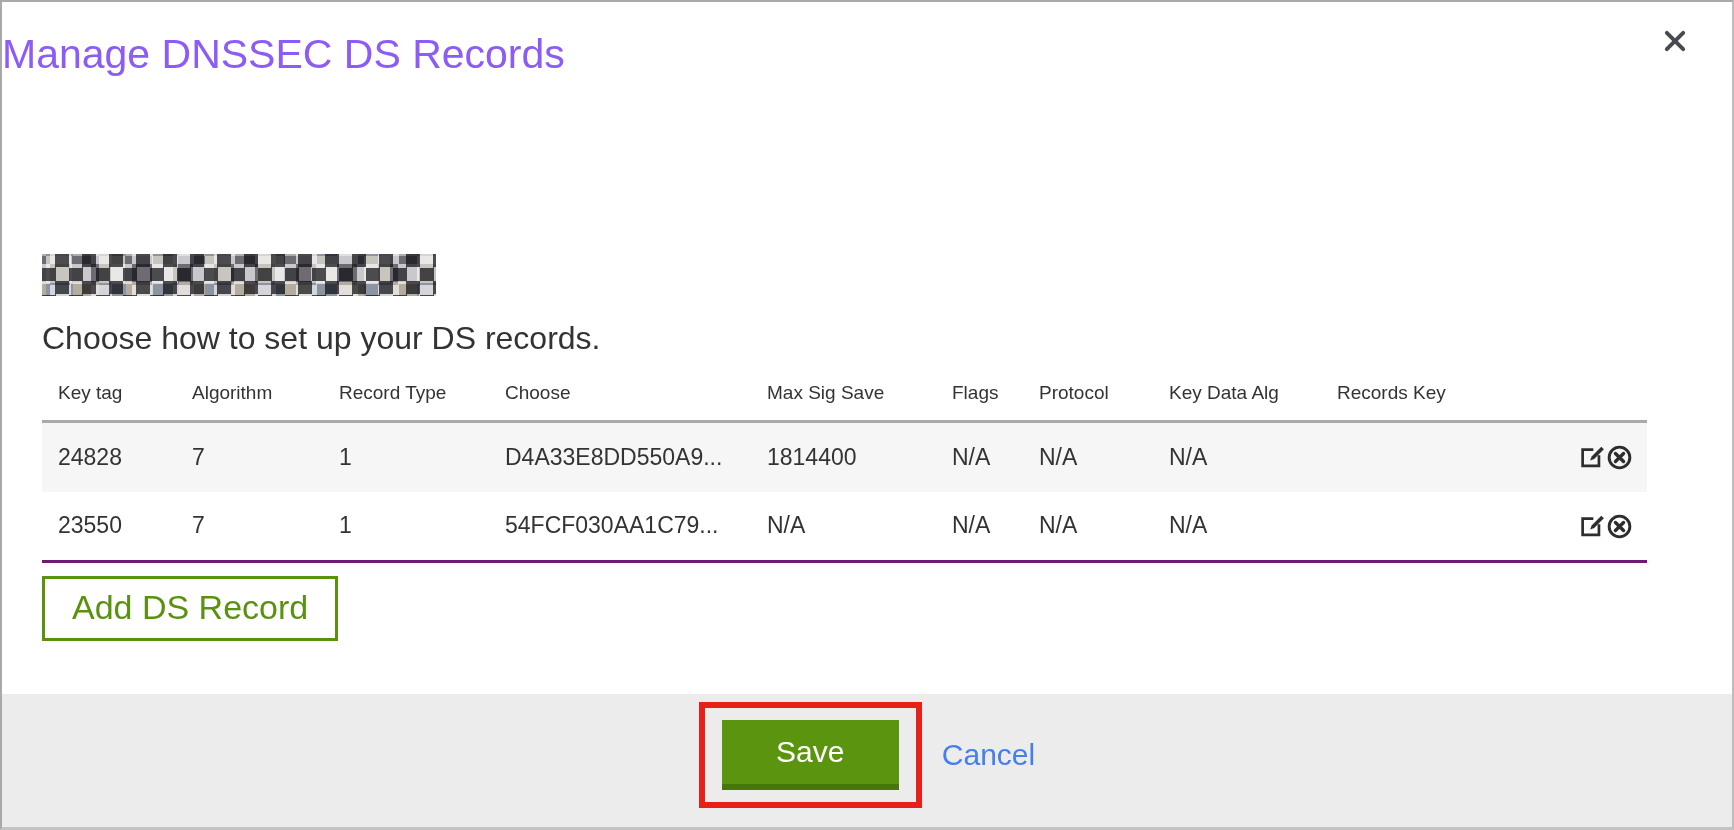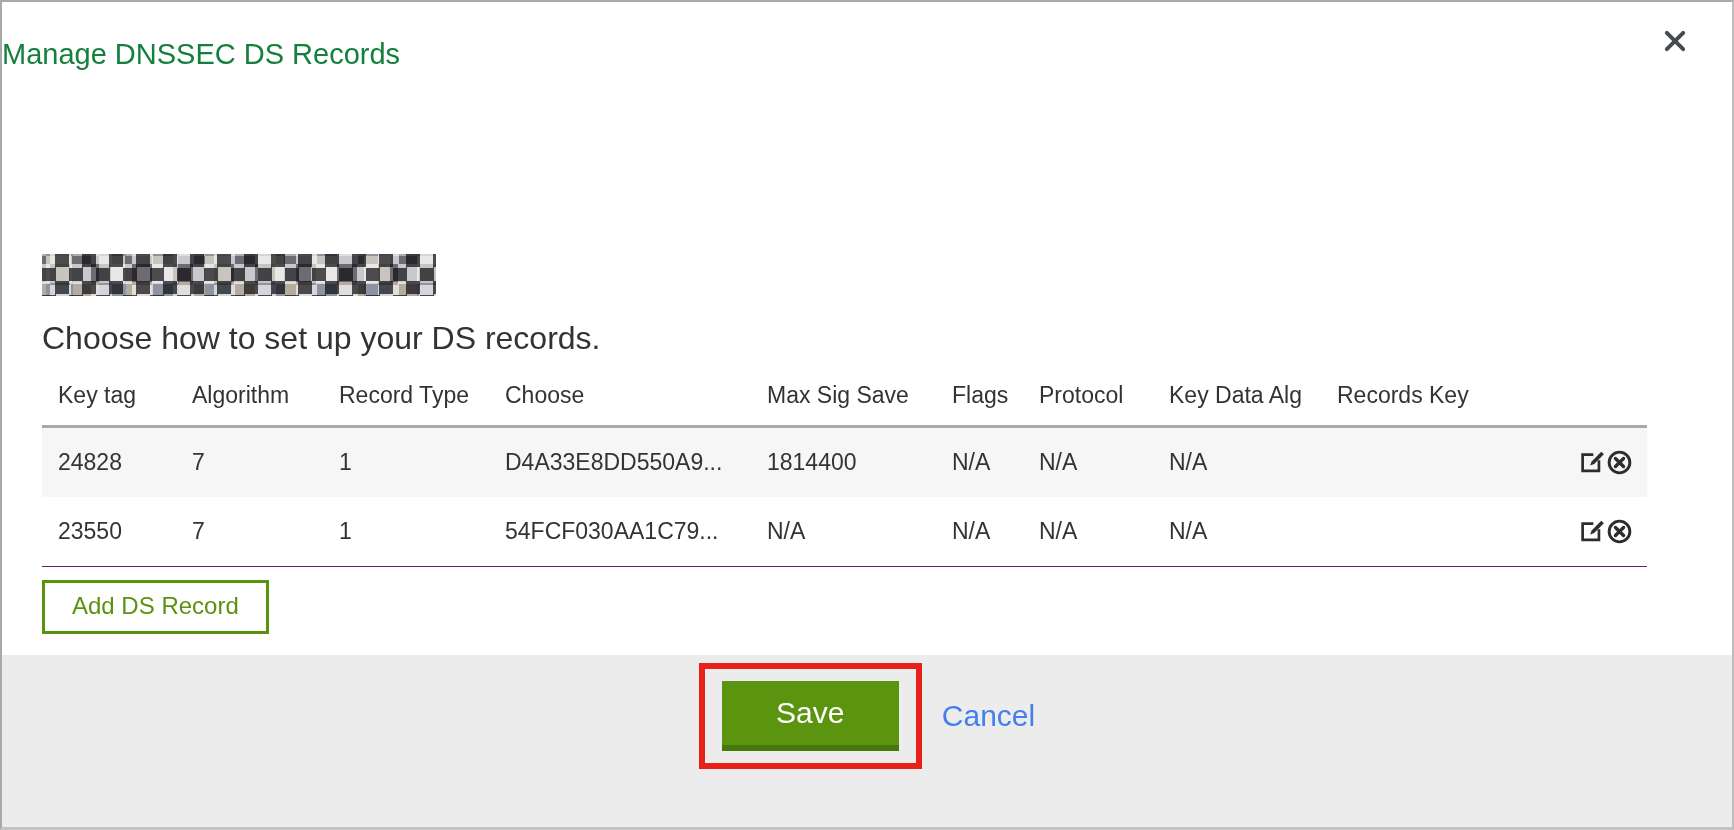--- a/index.html
+++ b/index.html
@@ -11,24 +11,24 @@
     border:2px solid #a9a9a9;
     border-right-color:#bdbdbd;
     border-bottom:3px solid #c3c3c3;
     font-family:"Liberation Sans", sans-serif;
     color:#333333;
     overflow:hidden;
   }
   .content{padding:0 47px 0 40px;}
   .dialog-title{
     margin:30px 0 0 0;
-    font-size:29px;
+    font-size:41px;
     line-height:44px;
     font-weight:300;
-    color:#15803d;
+    color:#8b5cf6;
   }
   .close-btn{
     position:absolute;top:24px;right:42px;
     width:30px;height:30px;
     background:none;border:none;padding:0;margin:0;
     cursor:pointer;line-height:0;
   }
   .redacted-domain{
     margin-top:178px;
     width:394px;height:42px;
@@ -51,28 +51,28 @@
     margin-top:14px;
     border-collapse:collapse;
     table-layout:fixed;
     width:1605px;
     font-size:23px;
     color:#333333;
   }
   .ds-table th{
     text-align:left;
     font-weight:400;
-    font-size:23px;
+    font-size:19px;
     padding:14px 4px 16px 16px;
     white-space:nowrap;
     overflow:hidden;
   }
   .ds-table tbody tr{height:70px;}
   .ds-table tbody tr.stripe{background:#f6f6f6;}
-  .ds-table tbody{border-top:3px solid #a9a9a9;border-bottom:1px solid #701a75;}
+  .ds-table tbody{border-top:3px solid #a9a9a9;border-bottom:3px solid #701a75;}
   .ds-table td{
     padding:0 4px 0 16px;
     white-space:nowrap;
     overflow:hidden;
     vertical-align:middle;
   }
   .ds-table td.actions{
     text-align:right;
     padding-right:14px;
     white-space:nowrap;
@@ -81,27 +81,27 @@
     background:none;border:none;padding:0;margin:0 0 0 2px;
     cursor:pointer;line-height:0;vertical-align:middle;
   }
   .add-ds-btn{
     margin-top:13px;
     display:inline-block;
     background:#ffffff;
     border:3px solid #5a9210;
     color:#5a9210;
     font-family:"Liberation Sans", sans-serif;
-    font-size:24px;
+    font-size:34px;
     padding:9px 27px 11px 27px;
     cursor:pointer;
   }
   .footer{
     position:absolute;left:0;right:0;bottom:0;
-    height:172px;
+    height:133px;
     background:#ececec;
     display:flex;
     justify-content:center;
     align-items:flex-start;
   }
   .footer-group{
     display:flex;
     align-items:center;
     margin-top:8px;
   }

